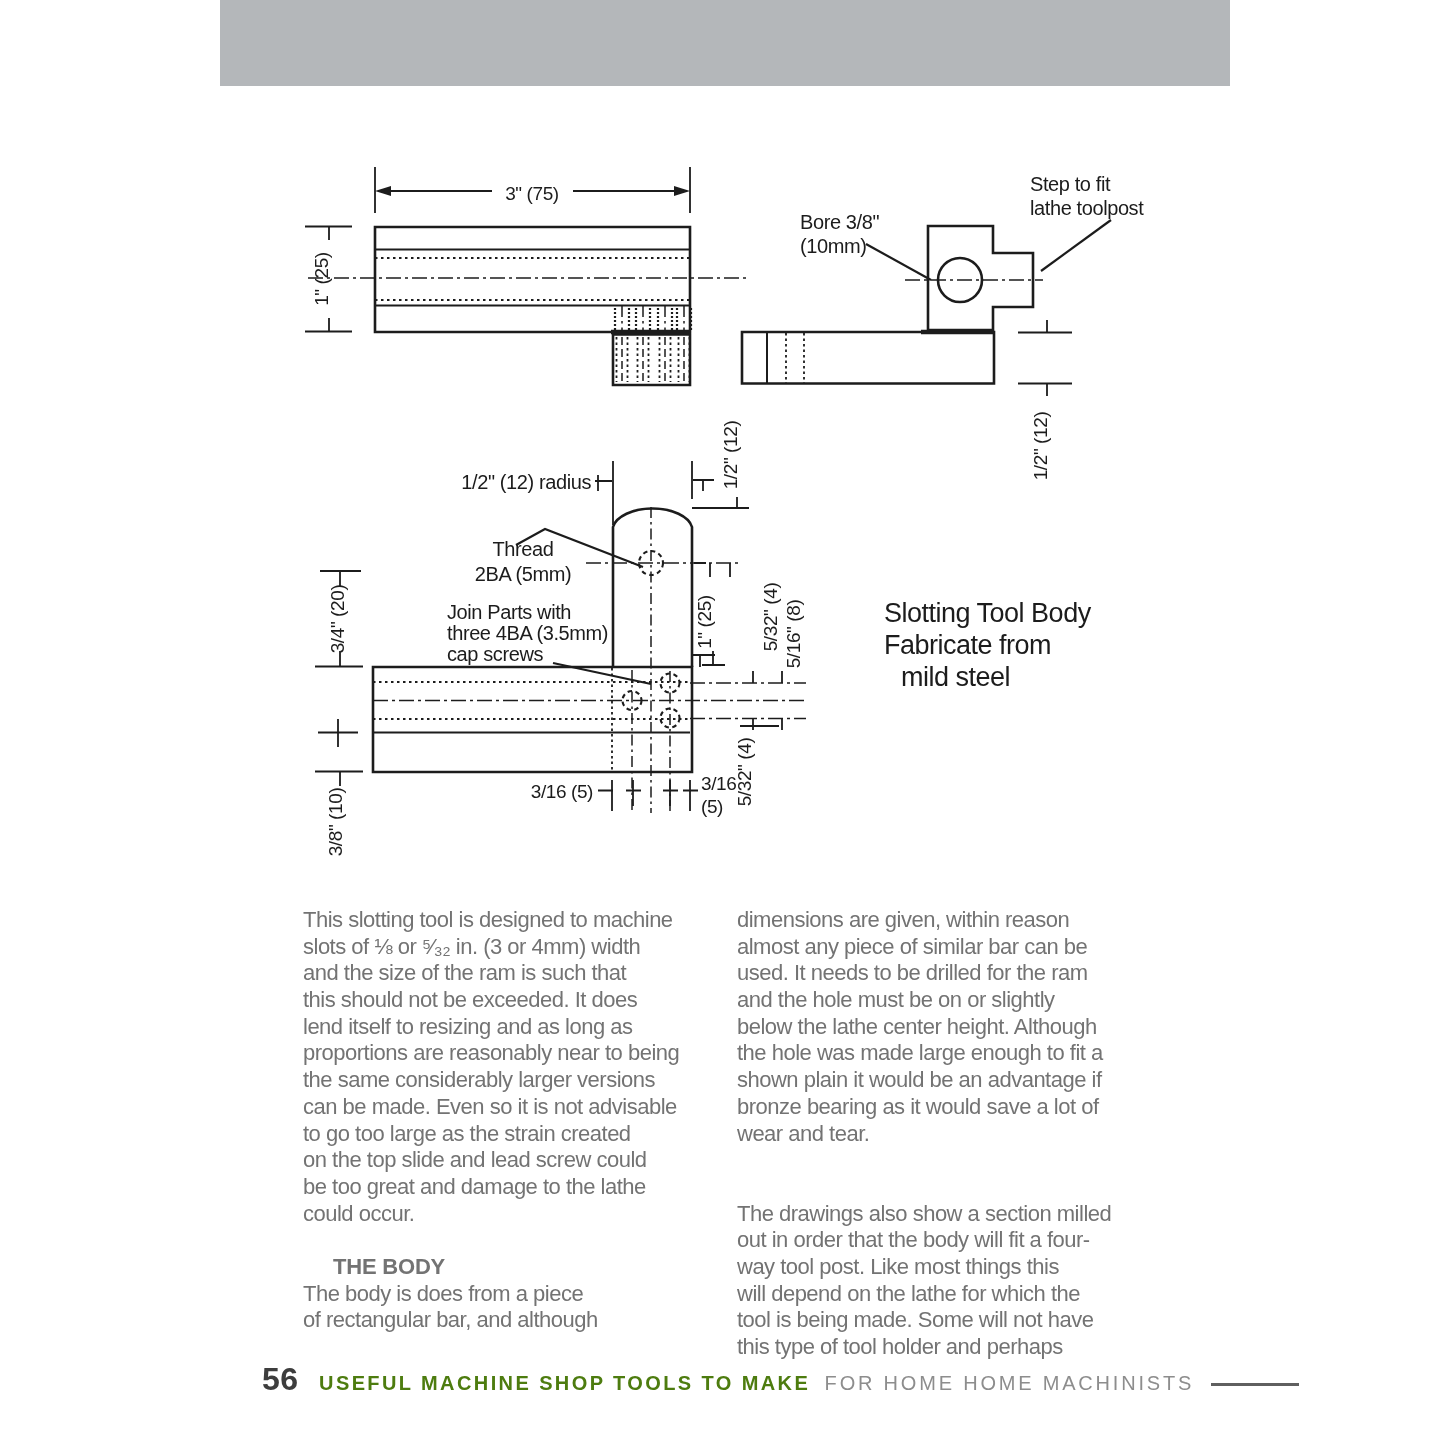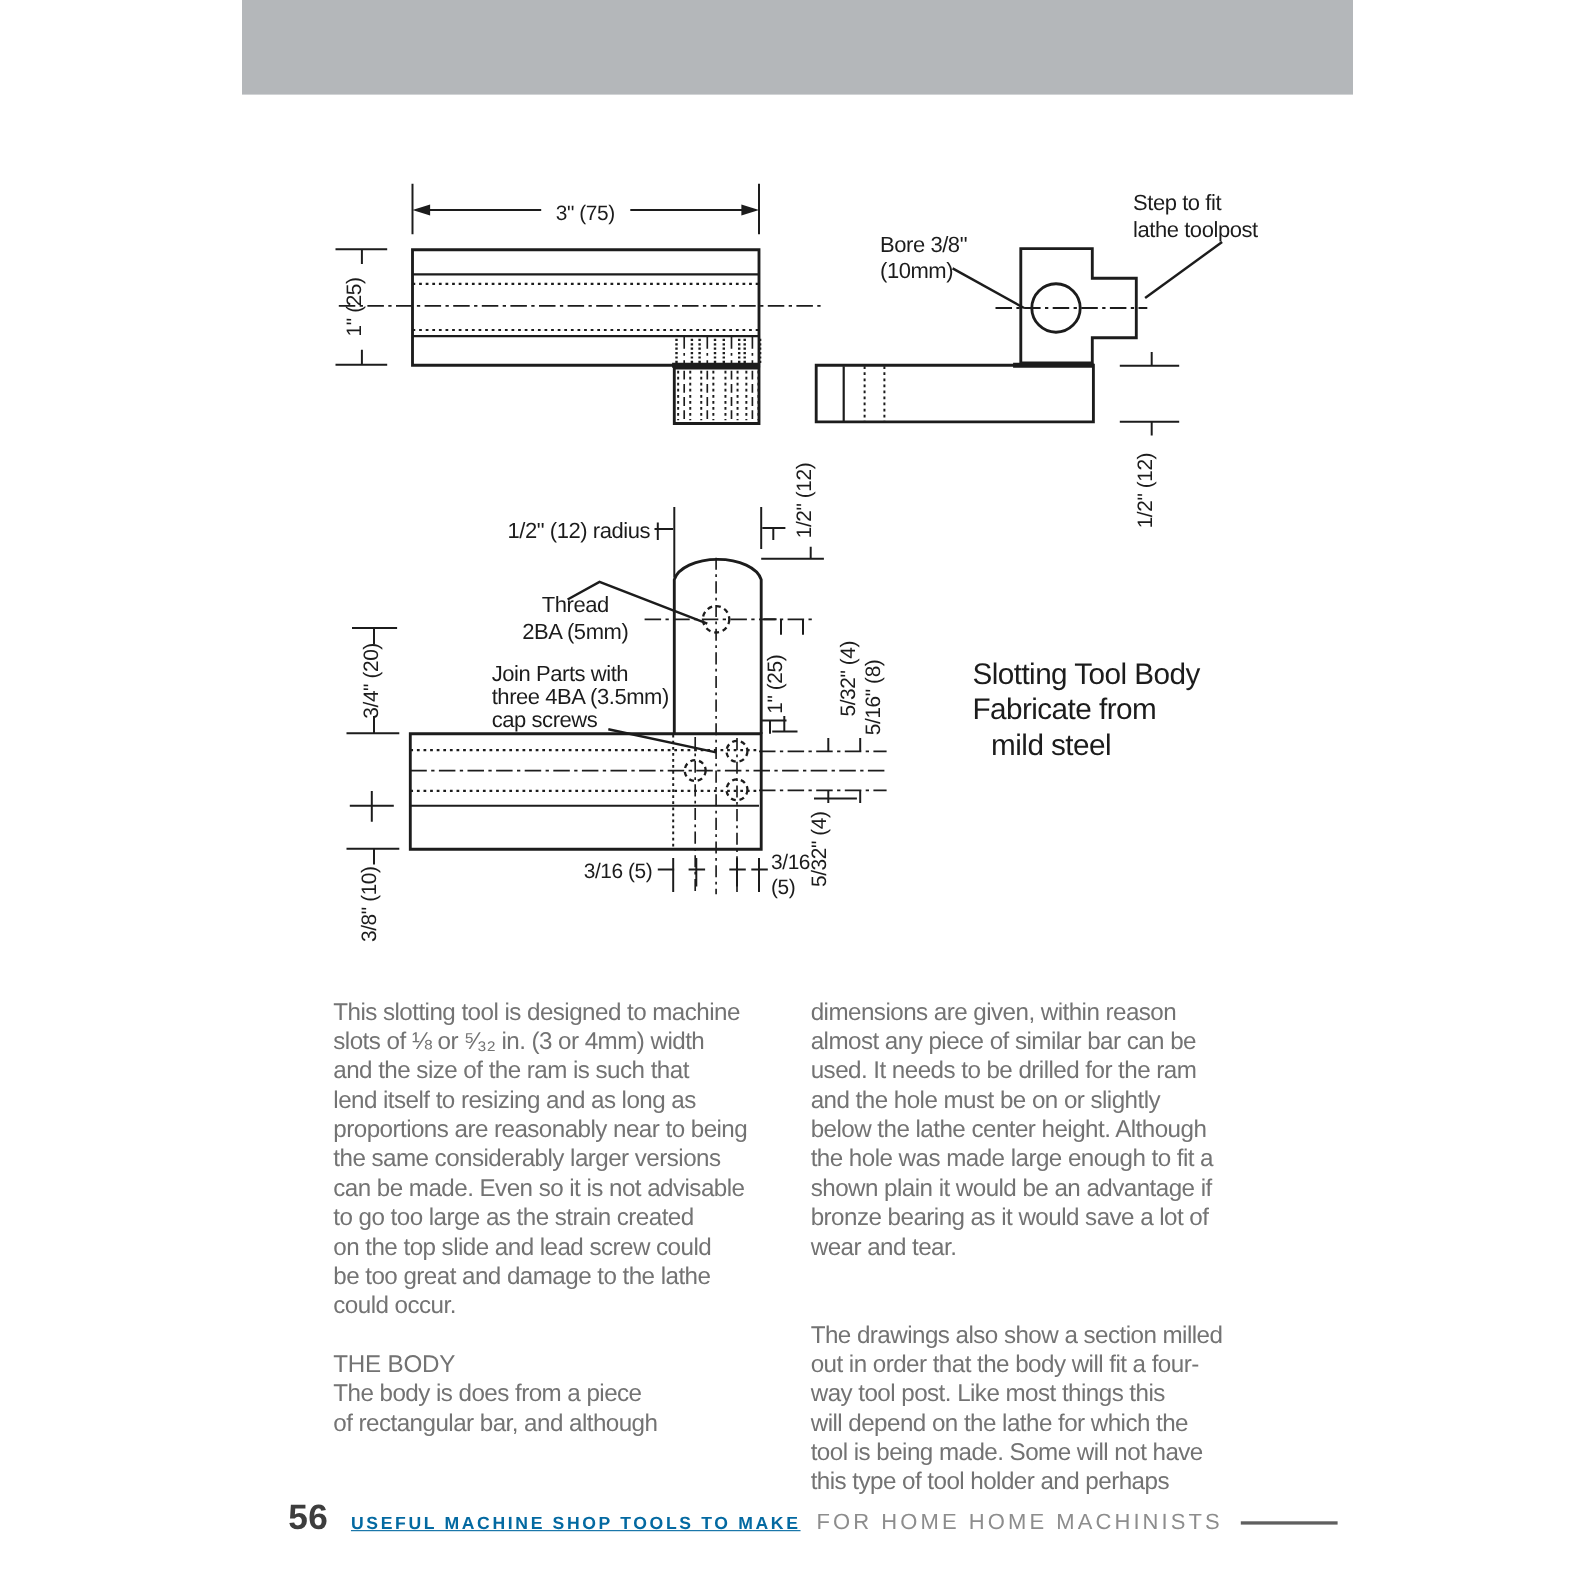--- a/index.html
+++ b/index.html
@@ -24,26 +24,26 @@
                 font-size:20px;letter-spacing:-0.4px;}
   #drawing text.dimtxt{font-size:19px;}
   #drawing text.cap{font-size:27px;letter-spacing:-0.5px;}
   .arrow{fill:#1c1c1c;stroke:none;}
   
   .col{position:absolute;font-size:22px;line-height:26.7px;letter-spacing:-0.5px;color:#737373;white-space:nowrap;}
   #col-left{left:303px;top:907px;width:420px;}
   #col-right{left:737px;top:907px;width:420px;}
   .tline{height:26.7px;}
   .spacer{height:26.7px;}
-  .heading{font-weight:normal;letter-spacing:-0.2px;}
+  .heading{font-weight:bold;letter-spacing:-0.2px;margin-left:30px;}
   
   #footer{position:absolute;left:220px;top:1368px;width:1012px;height:36px;color:#3d3d3d;}
   #footer .inner-row{position:absolute;left:42px;bottom:6px;white-space:nowrap;}
   #page-num{font-size:32px;font-weight:bold;letter-spacing:0.5px;color:#3d3d3d;}
-  #series-bold{font-size:16px;font-weight:bold;letter-spacing:2.4px;color:#0369a1;margin-left:16px;text-decoration:underline;}
+  #series-bold{font-size:20px;font-weight:bold;letter-spacing:2.4px;color:#4d7c0f;margin-left:16px;}
   #series-light{font-size:20px;letter-spacing:2.8px;color:#8d8d8d;margin-left:10px;}
   #footer-rule{display:inline-block;width:88px;height:3px;background:#5f5f5f;margin-left:12px;vertical-align:4px;}
 </style>
 </head>
 <body>
 
 <div id="page">
 
   <div id="header-bar"></div>
 
@@ -163,20 +163,21 @@
       <text class="cap" x="884" y="622">Slotting Tool Body</text>
       <text class="cap" x="884" y="654">Fabricate from</text>
       <text class="cap" x="901" y="686">mild steel</text>
     </g>
   </svg>
 
   <div id="col-left" class="col">
     <div class="tline">This slotting tool is designed to machine</div>
     <div class="tline">slots of ⅛ or ⁵⁄₃₂ in. (3 or 4mm) width</div>
     <div class="tline">and the size of the ram is such that</div>
+    <div class="tline">this should not be exceeded. It does</div>
     <div class="tline">lend itself to resizing and as long as</div>
     <div class="tline">proportions are reasonably near to being</div>
     <div class="tline">the same considerably larger versions</div>
     <div class="tline">can be made. Even so it is not advisable</div>
     <div class="tline">to go too large as the strain created</div>
     <div class="tline">on the top slide and lead screw could</div>
     <div class="tline">be too great and damage to the lathe</div>
     <div class="tline">could occur.</div>
     <div class="spacer"></div>
     <div class="tline heading">THE BODY</div>

